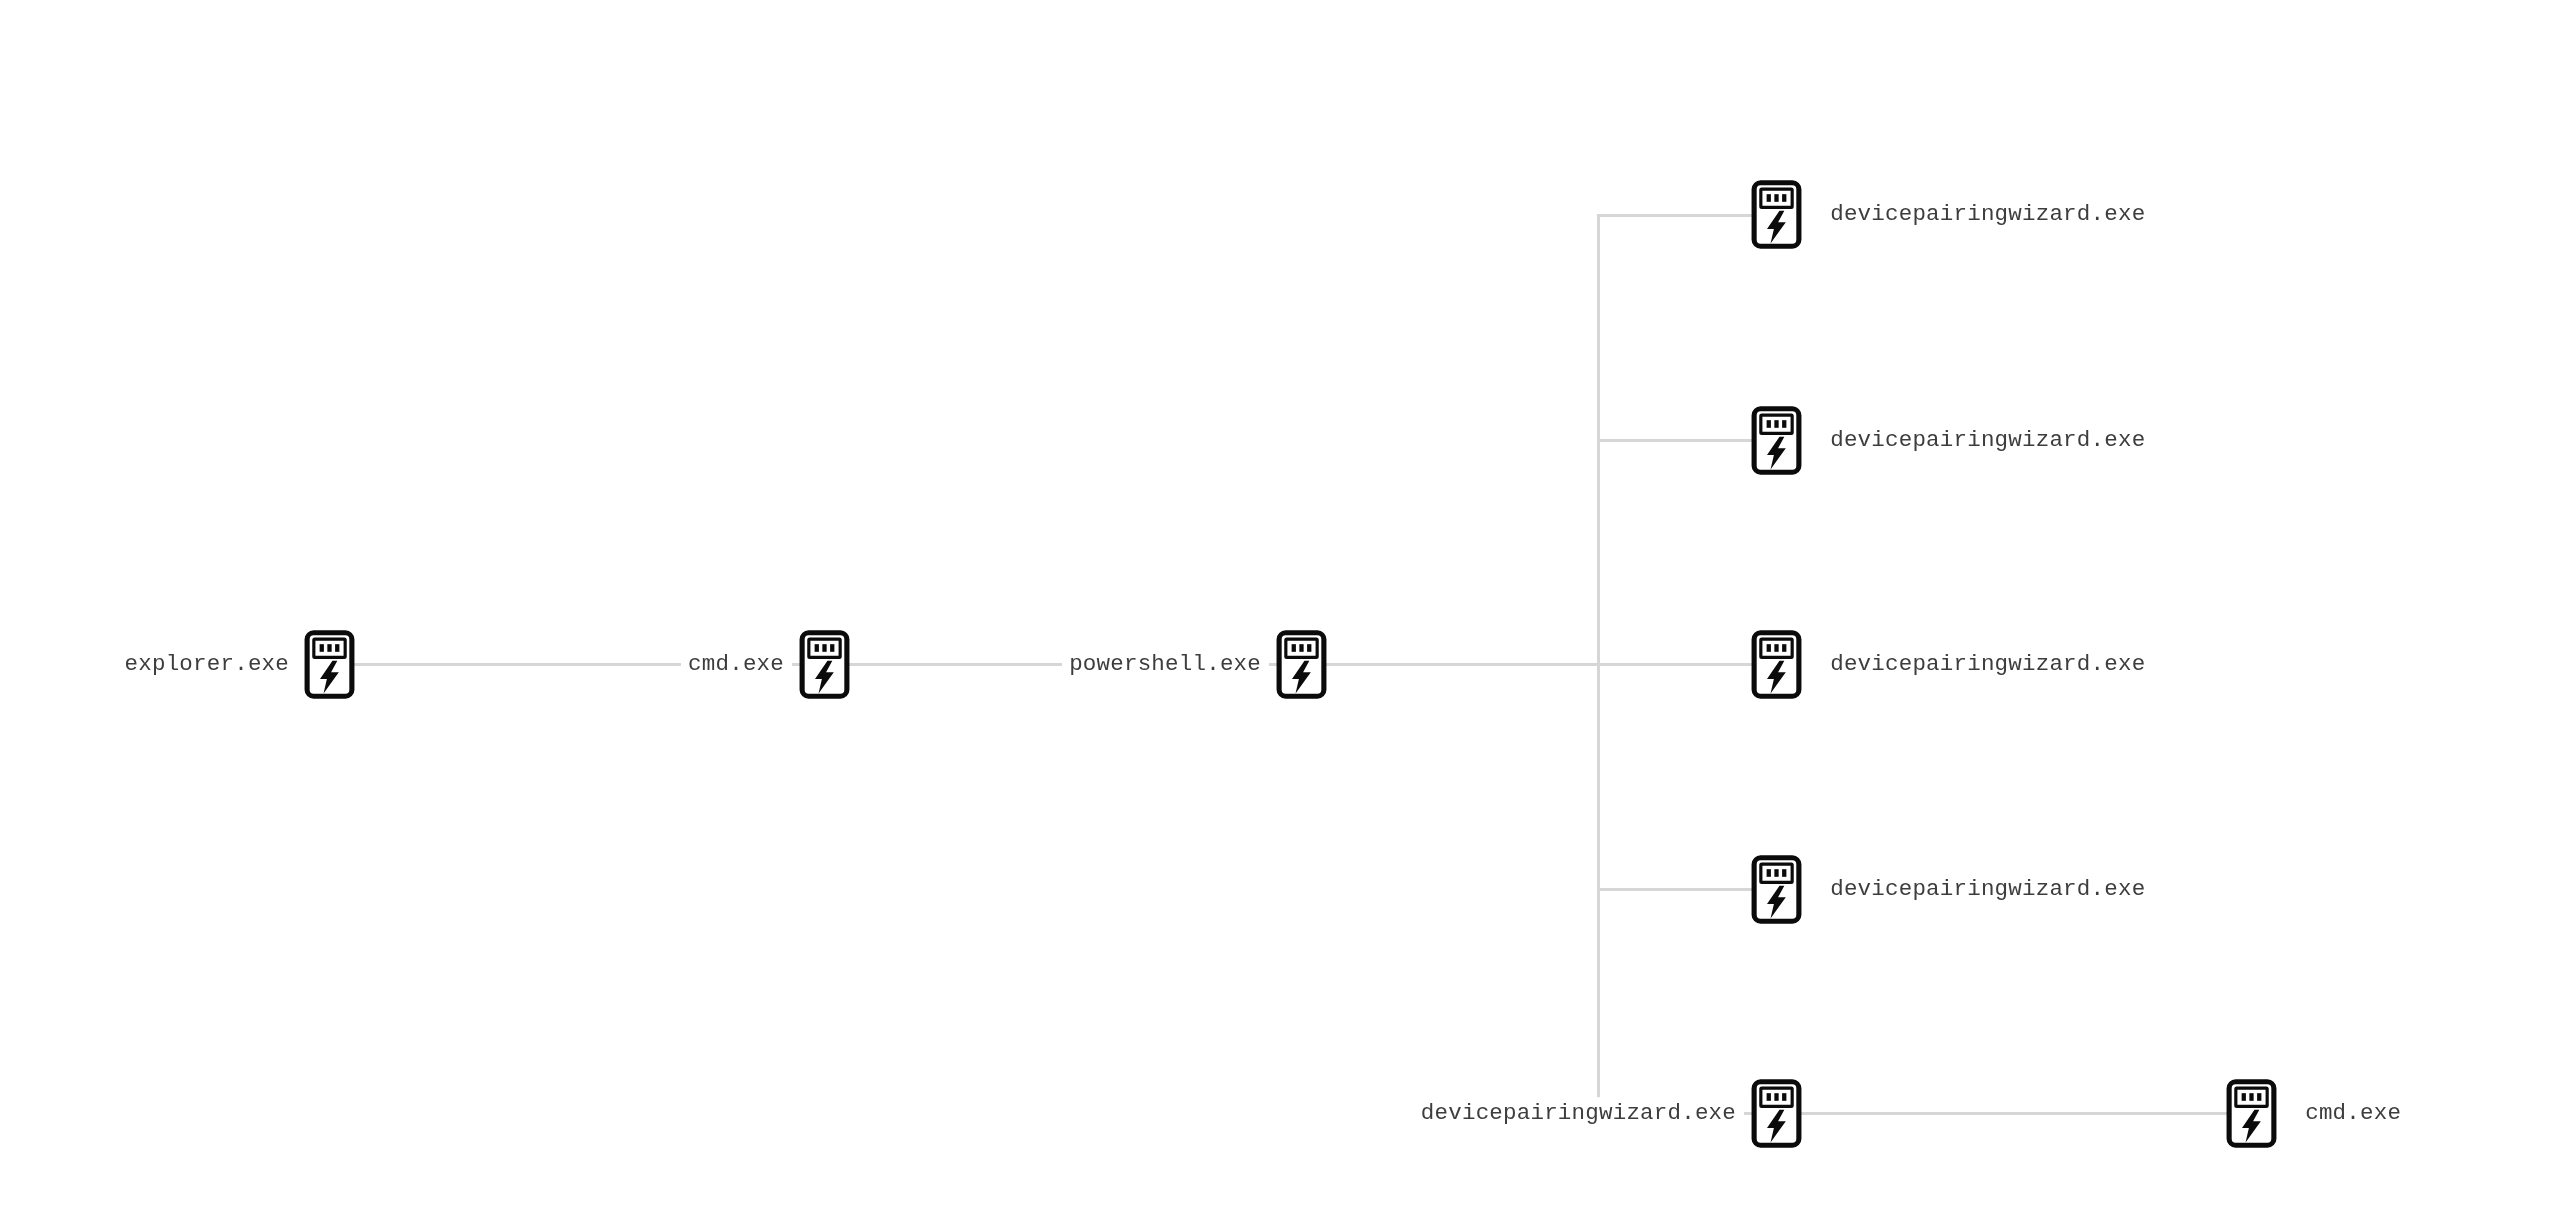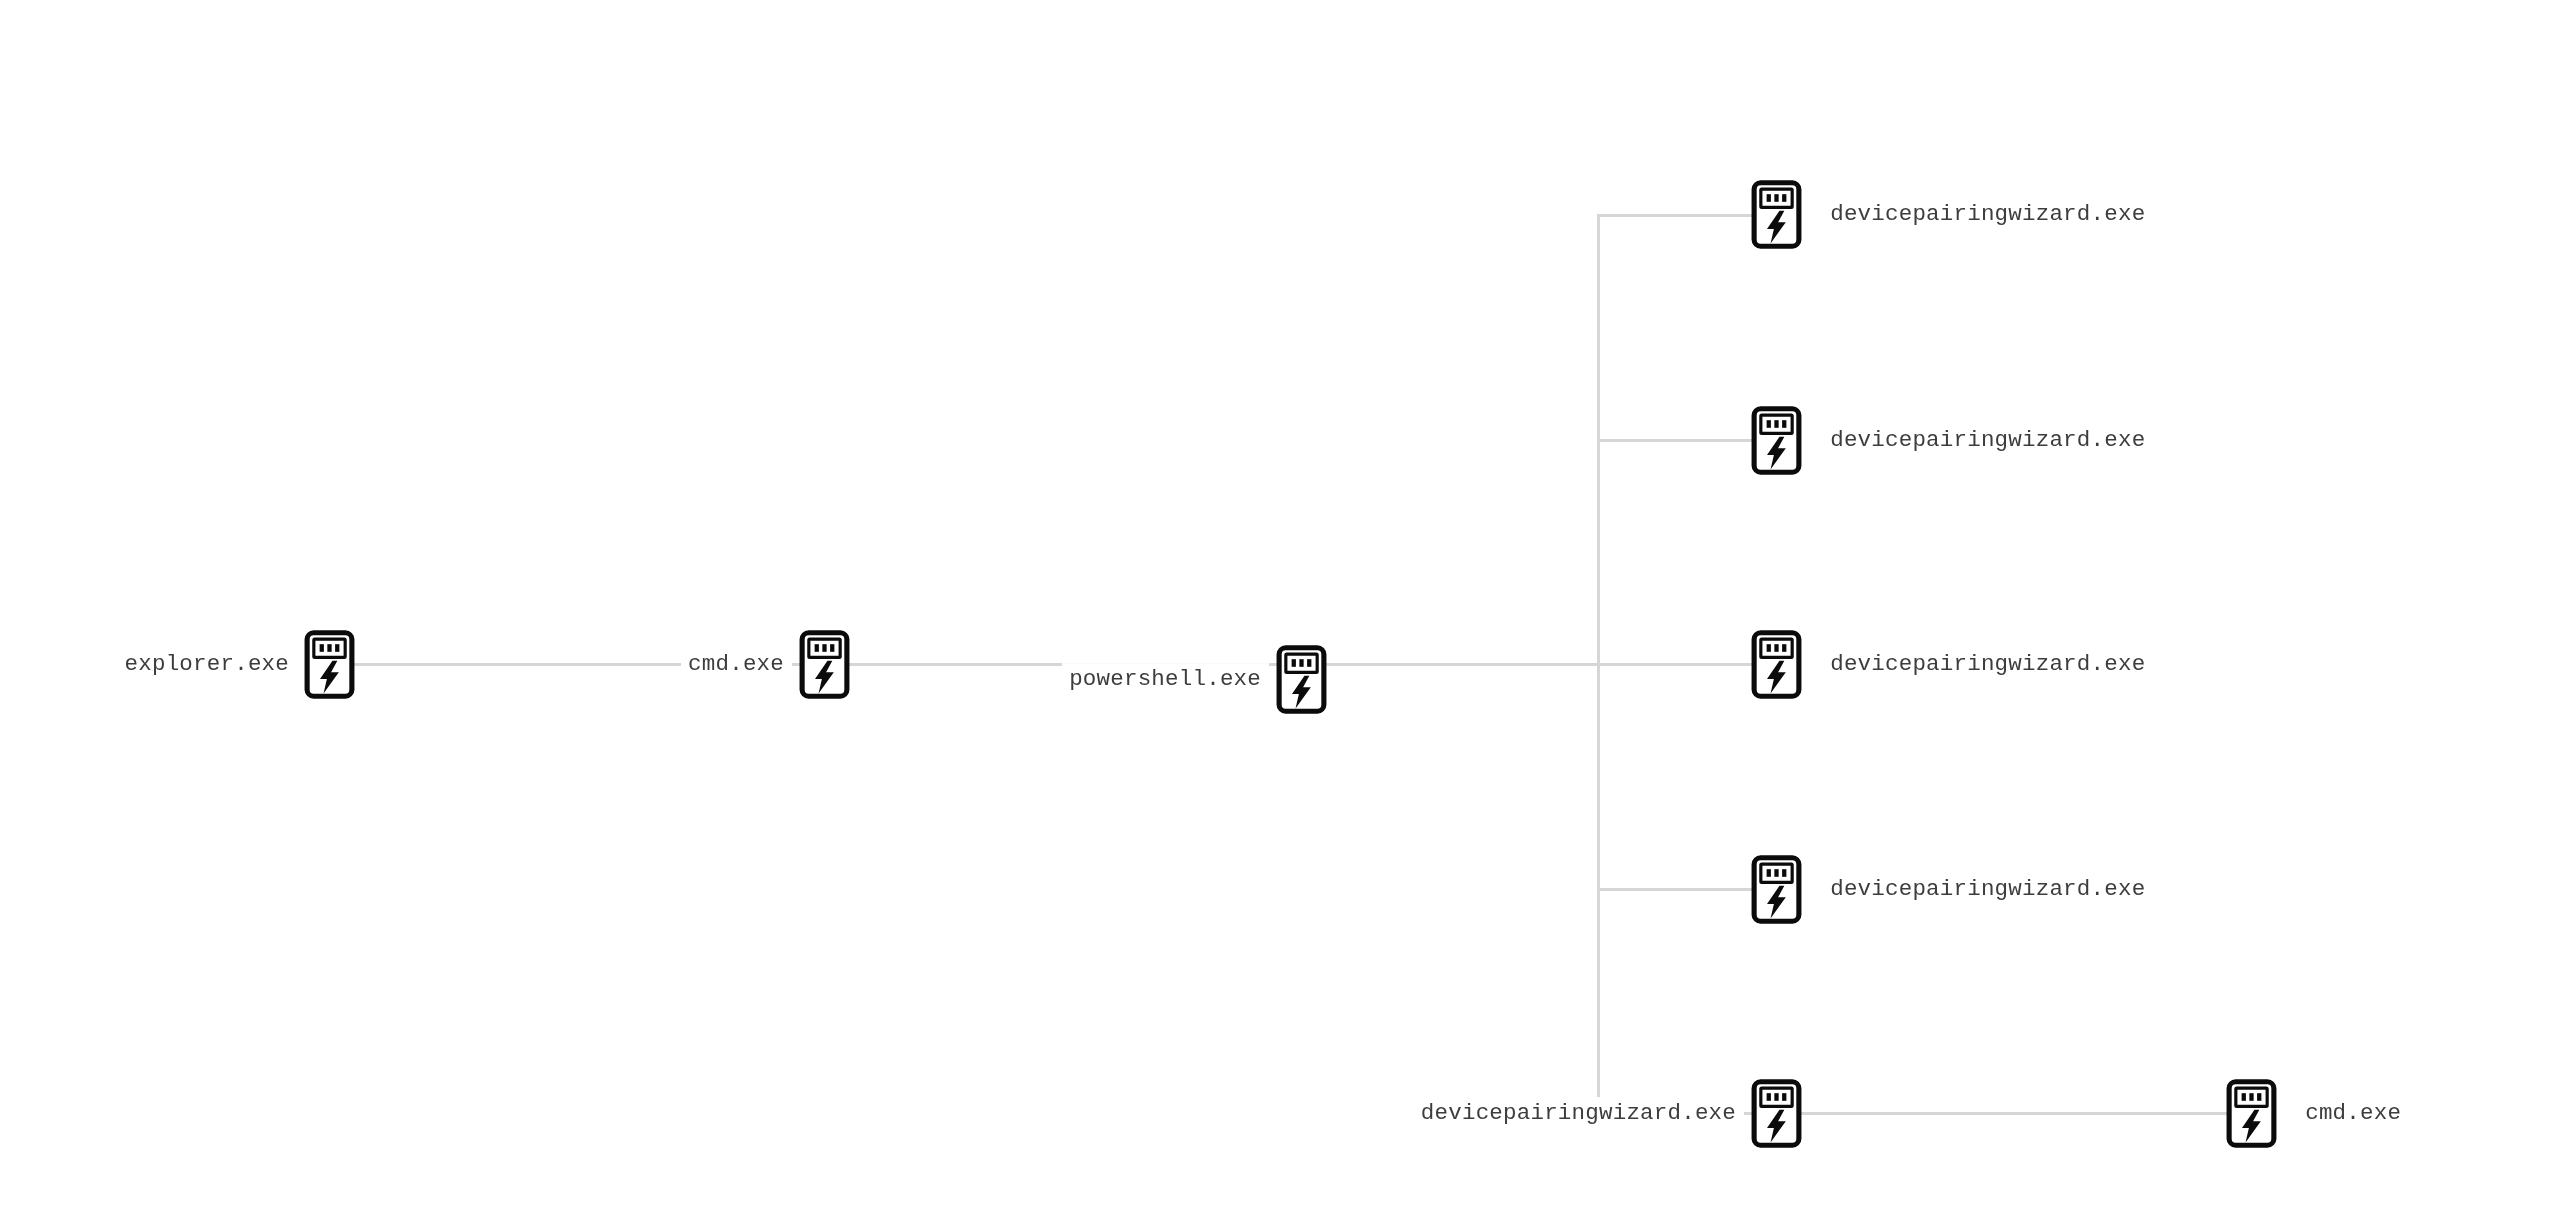--- a/index.html
+++ b/index.html
@@ -67,21 +67,21 @@
     <svg class="icon" viewBox="0 0 54 74" aria-hidden="true">
       <rect class="ic-outer" x="3" y="3" width="48" height="68" rx="7"></rect>
       <rect class="ic-band" x="10.2" y="9.8" width="33.6" height="19.6" rx="1"></rect>
       <rect class="ic-dot" x="16.4" y="15.2" width="4.6" height="8.2"></rect>
       <rect class="ic-dot" x="24.7" y="15.2" width="4.6" height="8.2"></rect>
       <rect class="ic-dot" x="33.0" y="15.2" width="4.6" height="8.2"></rect>
       <polygon class="ic-bolt" points="30.2,33 16.8,52.6 24.2,52.6 20.6,68 37,45.4 28.7,45.4 35.4,33"></polygon>
     </svg>
     <span class="label label-left">cmd.exe</span>
   </div>
-      <div class="node" style="left: 1276px; top: 630px; margin-top: 15px;">
+      <div class="node" style="left: 1276px; top: 630px;">
     <svg class="icon" viewBox="0 0 54 74" aria-hidden="true">
       <rect class="ic-outer" x="3" y="3" width="48" height="68" rx="7"></rect>
       <rect class="ic-band" x="10.2" y="9.8" width="33.6" height="19.6" rx="1"></rect>
       <rect class="ic-dot" x="16.4" y="15.2" width="4.6" height="8.2"></rect>
       <rect class="ic-dot" x="24.7" y="15.2" width="4.6" height="8.2"></rect>
       <rect class="ic-dot" x="33.0" y="15.2" width="4.6" height="8.2"></rect>
       <polygon class="ic-bolt" points="30.2,33 16.8,52.6 24.2,52.6 20.6,68 37,45.4 28.7,45.4 35.4,33"></polygon>
     </svg>
     <span class="label label-left">powershell.exe</span>
   </div>

